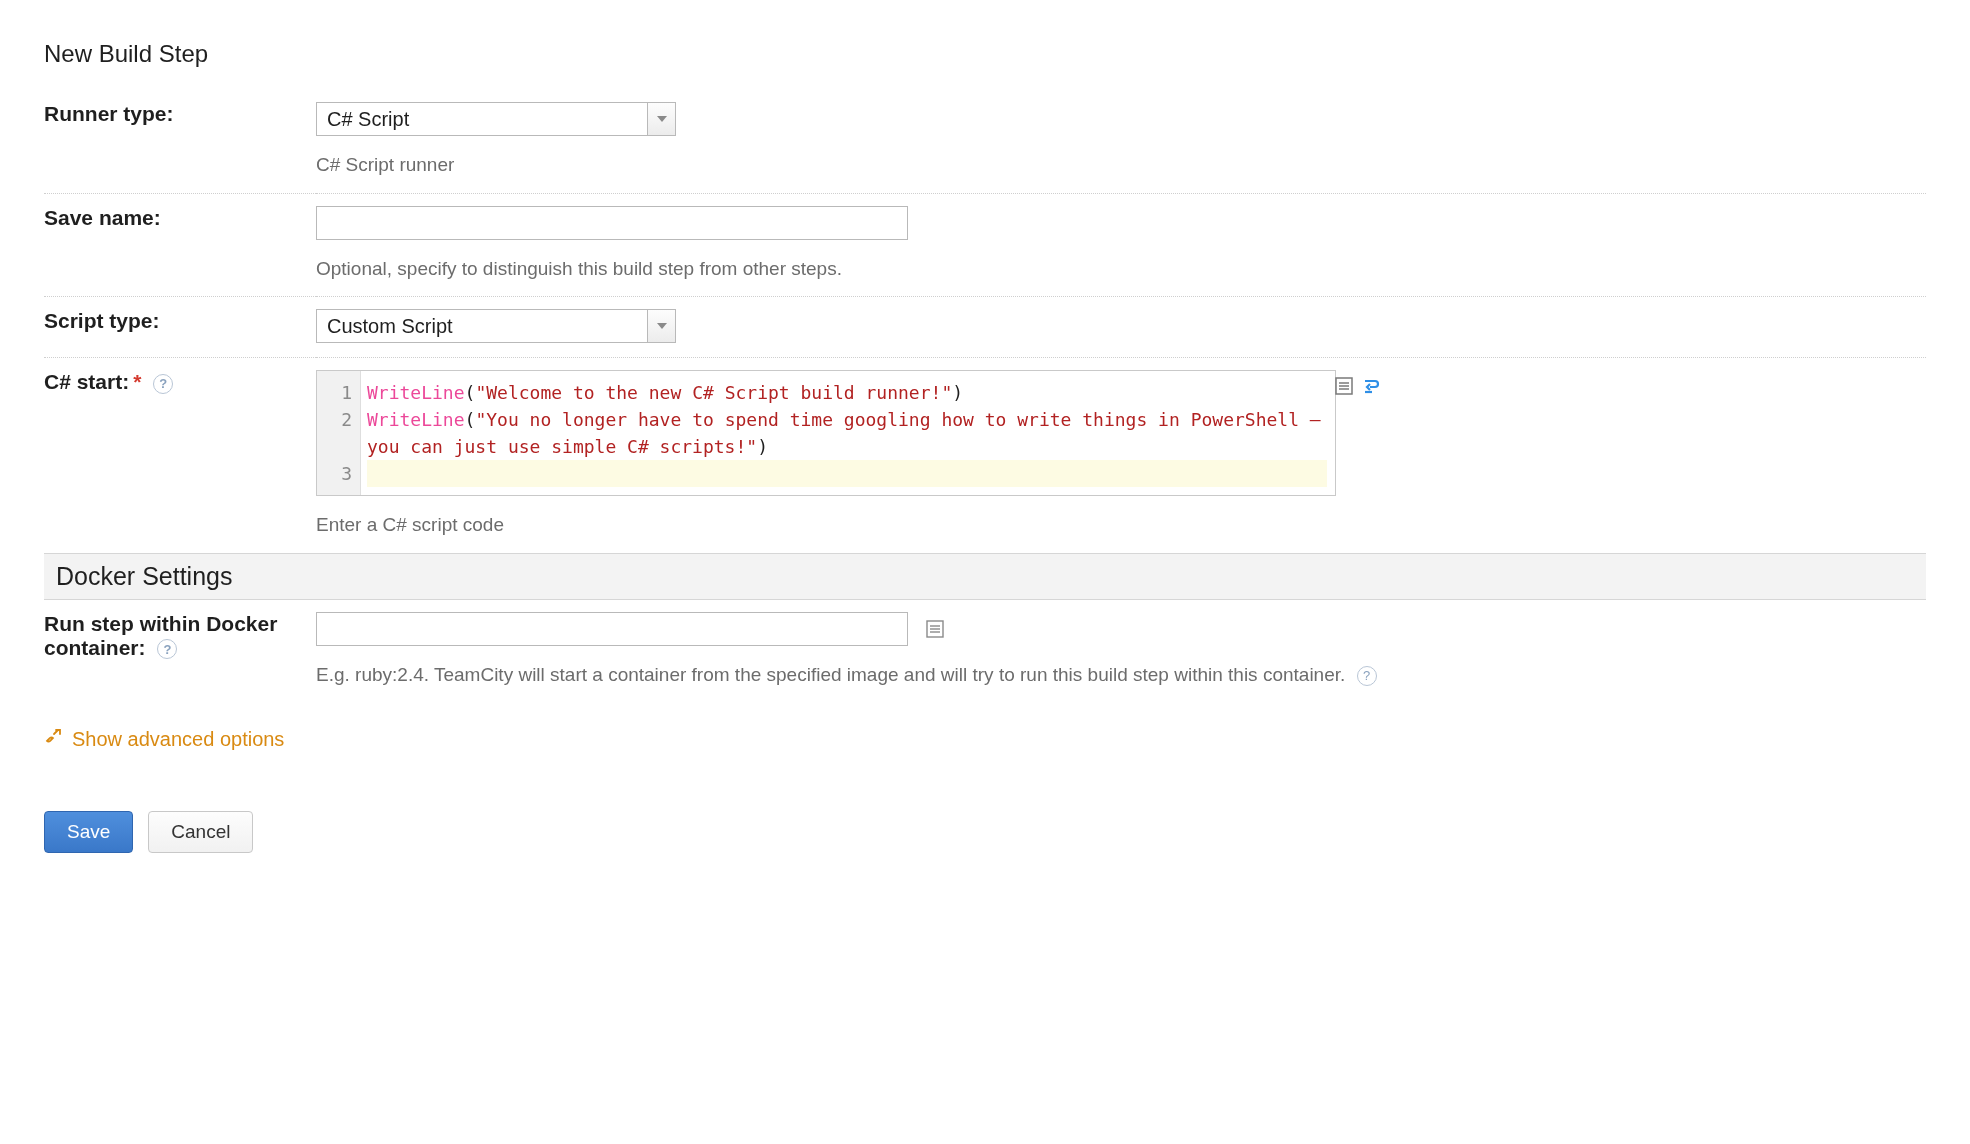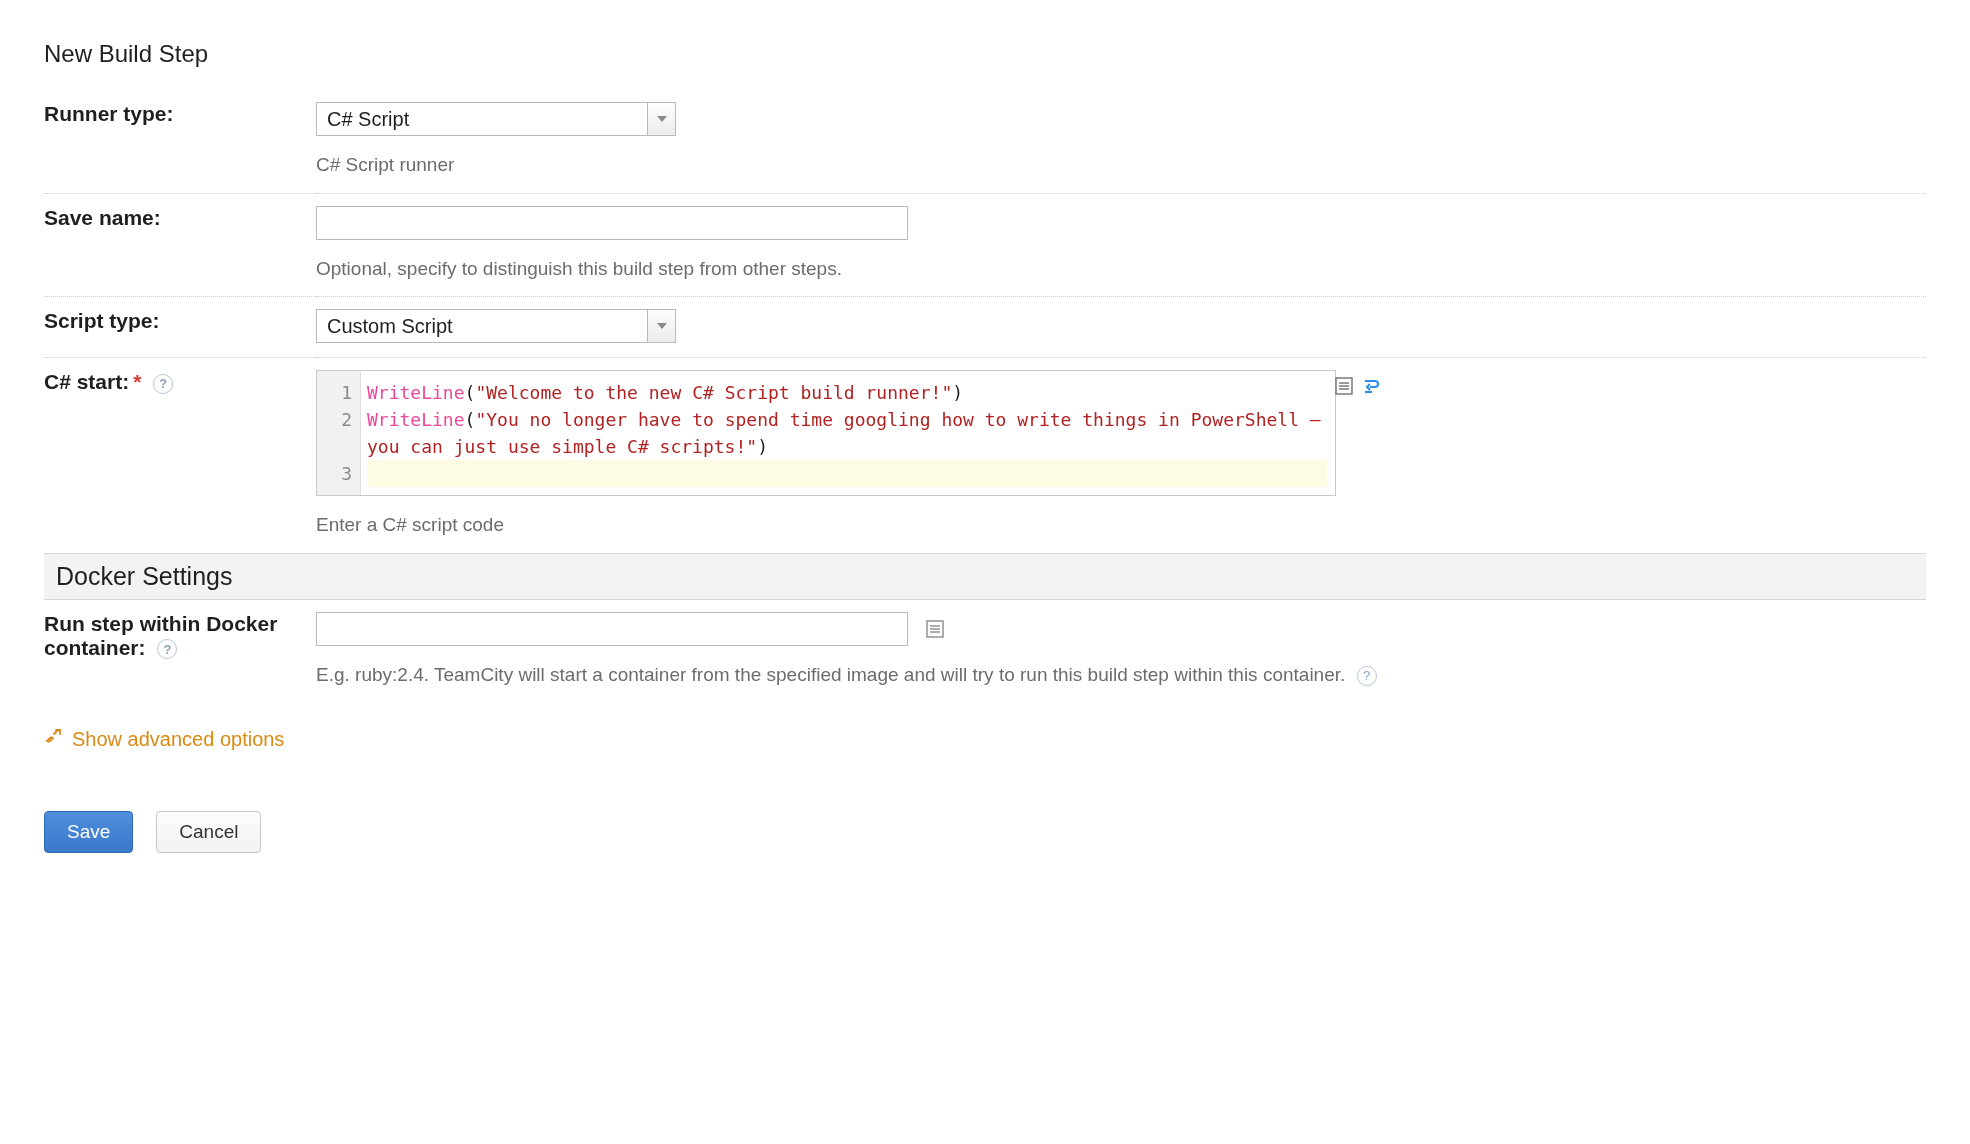--- a/index.html
+++ b/index.html
@@ -160,21 +160,21 @@
   }
   .btn-primary {
     background: linear-gradient(#4f8fdd, #3a78c9);
     color: #fff;
     border: 1px solid #2f66b0;
   }
   .btn-secondary {
     background: linear-gradient(#fdfdfd, #f1f1f1);
     color: #333;
     border: 1px solid #c8c8c8;
-    margin-left: 18px;
+    margin-left: 10px;
   }
 </style>
 </head>
 <body>
 
 
 
 <h1>New Build Step</h1>
 
 <table class="form-table">

